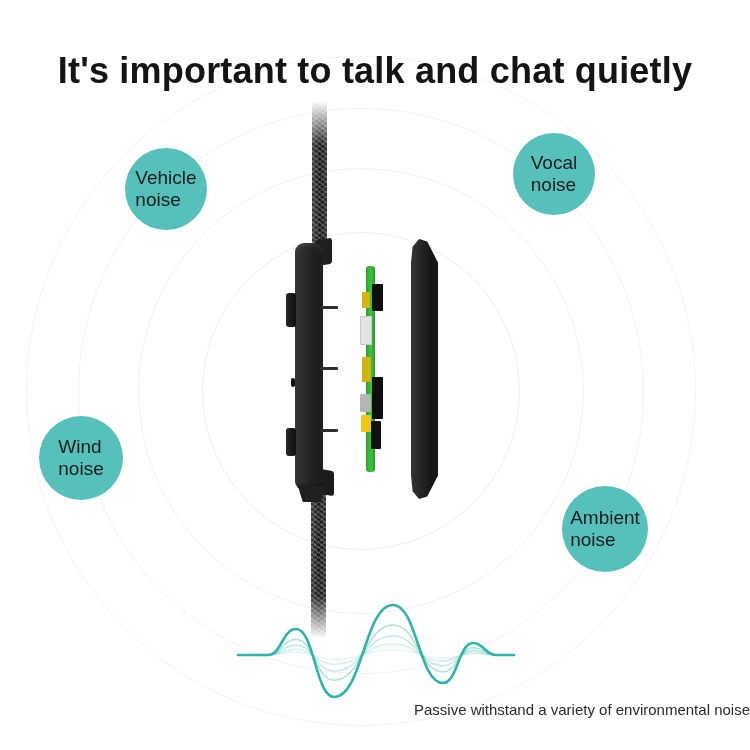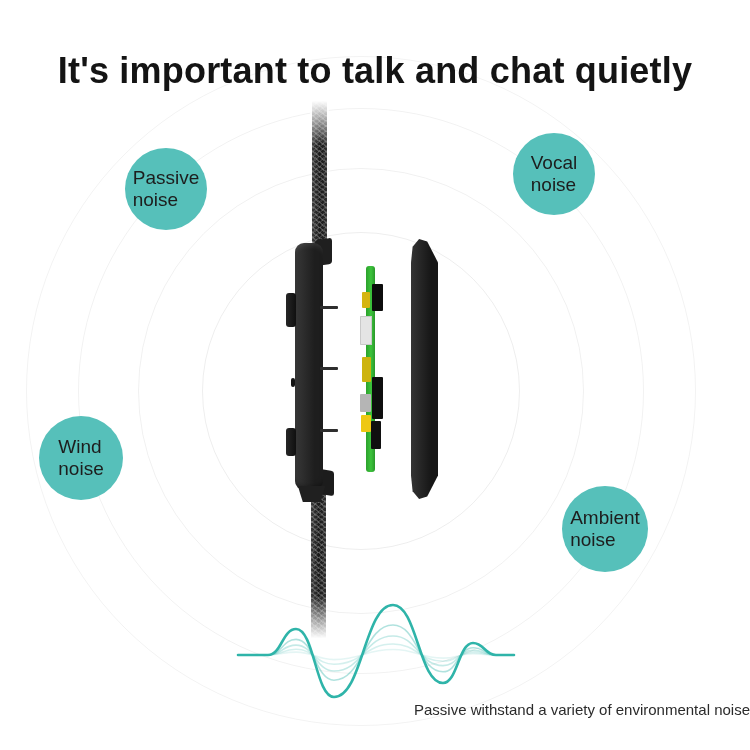--- a/index.html
+++ b/index.html
@@ -103,21 +103,21 @@
 
   <h1 class="title">It's important to talk and chat quietly</h1>
 
   <div class="ring r4"></div>
   <div class="ring r3"></div>
   <div class="ring r2"></div>
   <div class="ring r1"></div>
 
   <div class="bubble ambient">
     <div class="txt">
-      <span>Passive</span>
+      <span>Vehicle</span>
         <span>noise</span>
     </div>
   </div>
   <div class="bubble vocal">
     <div class="txt">
       <span>Vocal</span>
         <span>noise</span>
     </div>
   </div>
   <div class="bubble wind">

